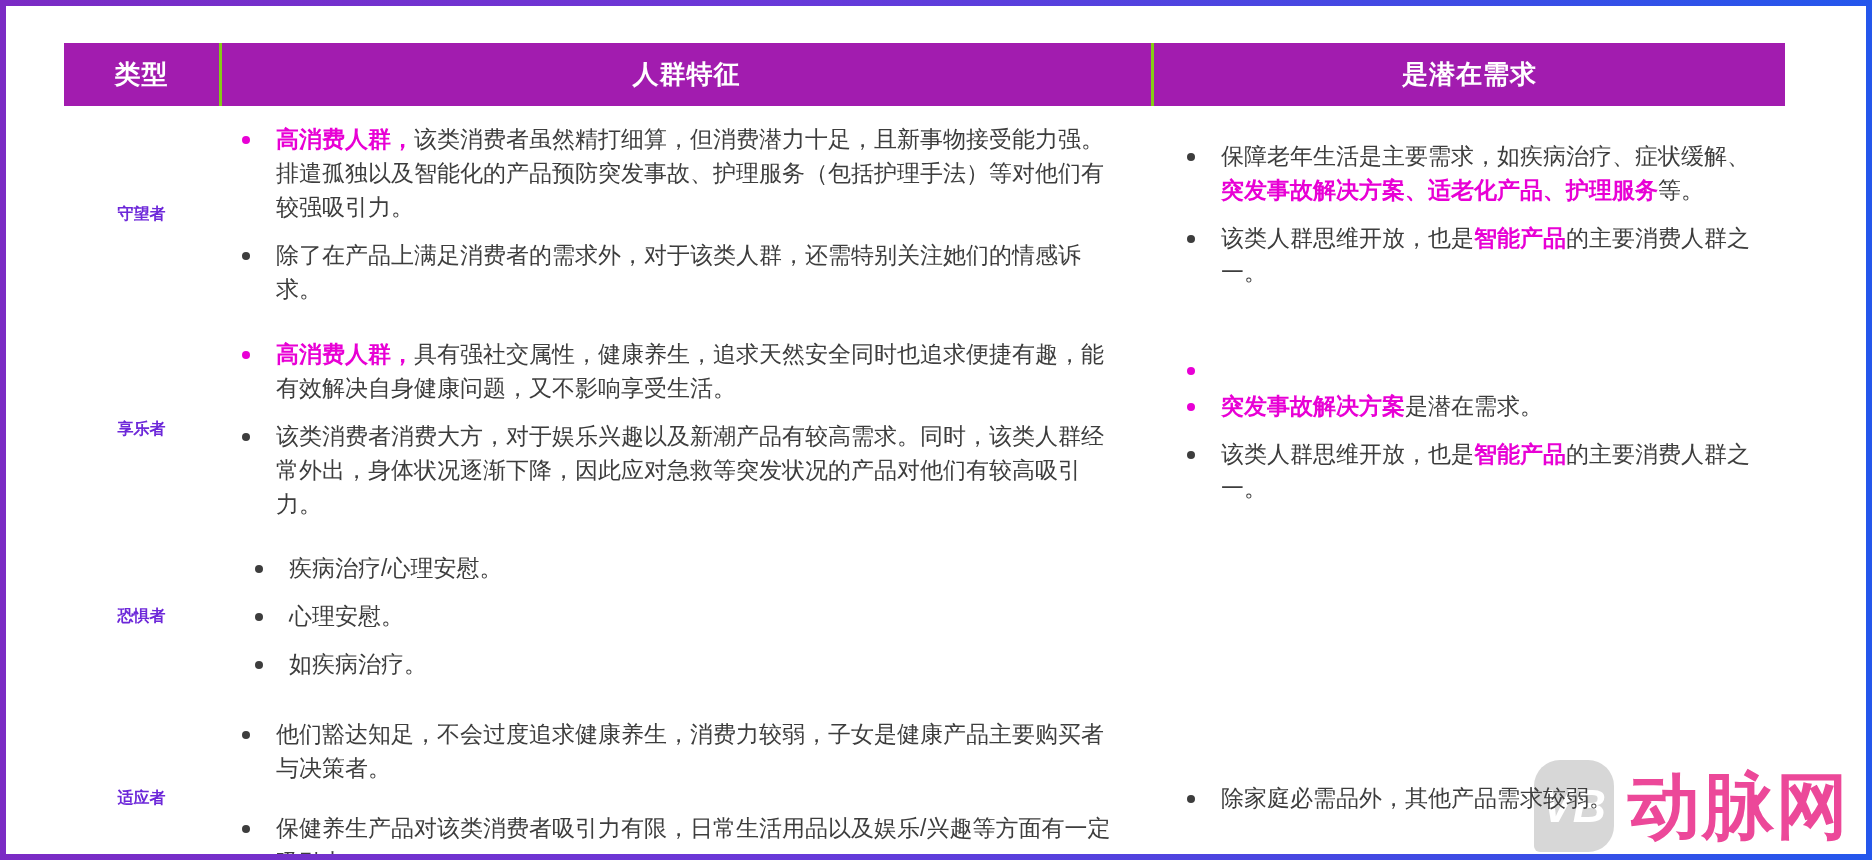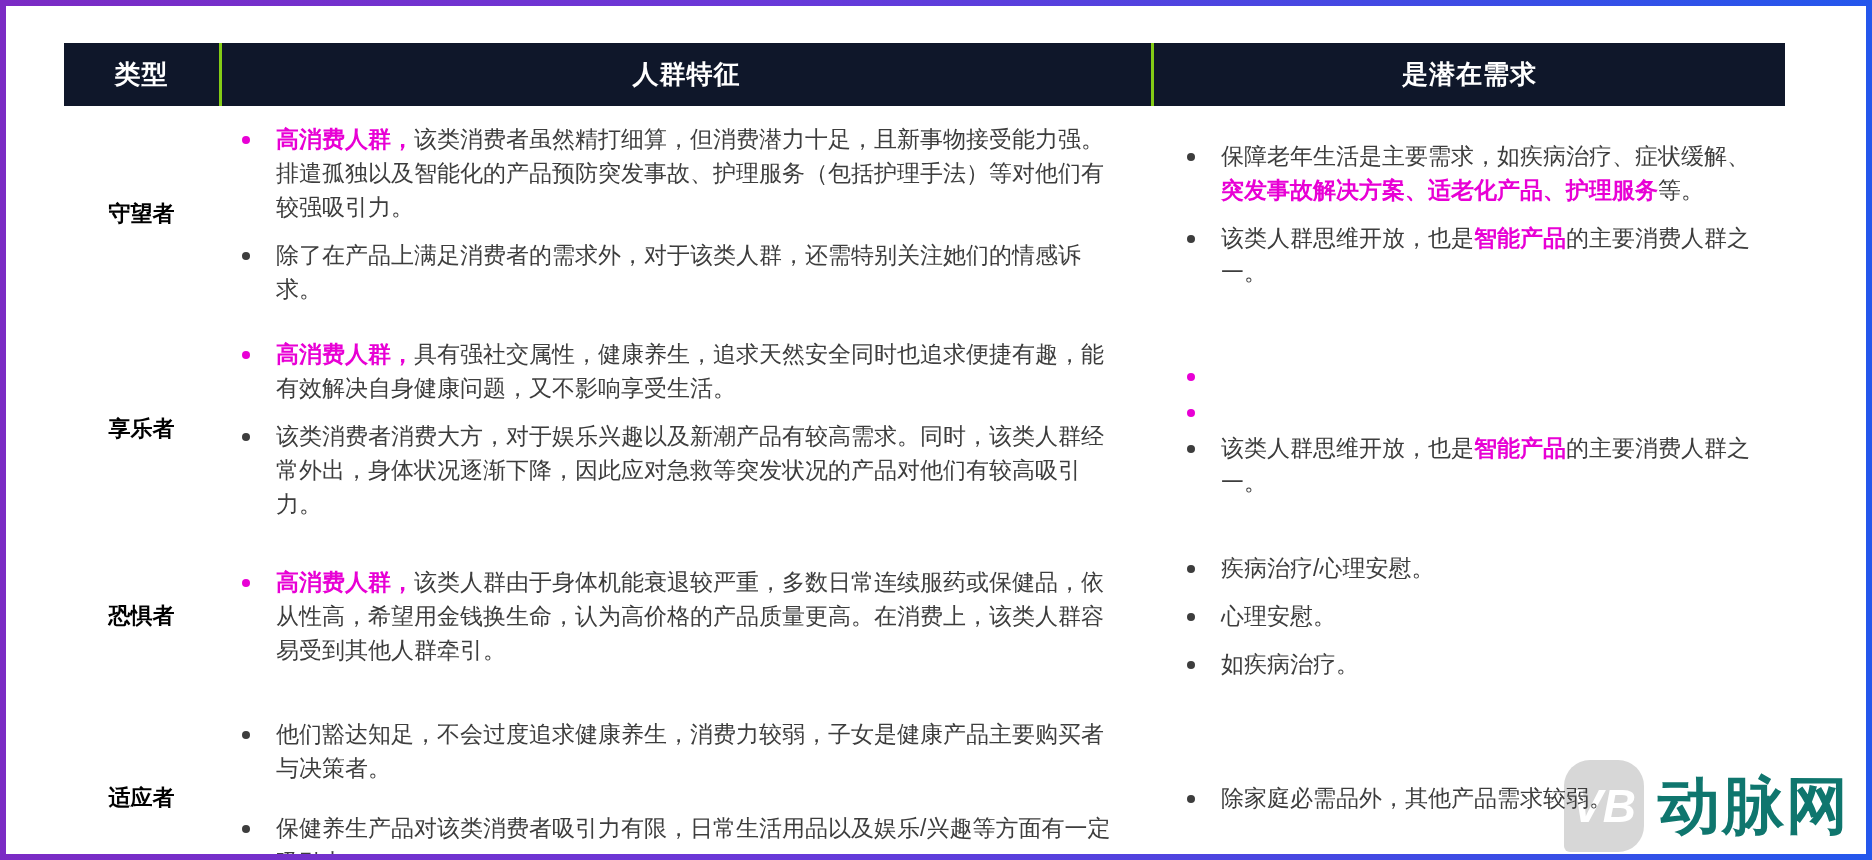--- a/index.html
+++ b/index.html
@@ -15,34 +15,34 @@
   }
   .canvas{
     position:relative;width:100%;height:100%;
     background:#ffffff;overflow:hidden;
   }
   .tbl{
     position:absolute;left:58px;top:37px;width:1721px;z-index:1;
   }
   .thead{display:grid;grid-template-columns:155px 932px 634px;height:63px;}
   .th{
-    background:#0f172a;color:#fff;
+    background:#a21caf;color:#fff;
     display:flex;align-items:center;justify-content:center;
     font-size:26px;font-weight:bold;letter-spacing:1px;
     box-sizing:border-box;
   }
   .th + .th{border-left:3px solid #84cc16;}
   .trow{display:grid;grid-template-columns:155px 932px 634px;}
   .trow-0{min-height:216px;}
   .trow-1{min-height:212px;}
   .trow-2{min-height:150px;}
   .trow-3{min-height:162px;}
   .td{display:flex;flex-direction:column;justify-content:center;box-sizing:border-box;}
   .td-type{align-items:center;}
-  .type-label{color:#000000;font-weight:bold;font-size:22px;}
+  .type-label{color:#6d28d9;font-weight:bold;font-size:16px;}
   .td-traits{padding:8px 18px 8px 15px;}
   .td-needs{padding:8px 10px 8px 28px;}
   .bullet-item{display:flex;margin:7px 0;}
   .trow-3 .bullet-item{margin:13px 0;}
   .dot{
     flex:0 0 8px;width:8px;height:8px;border-radius:50%;
     background:#3D3D3D;margin:14px 0 0 8px;
   }
   .dot.magenta{background:#E800D5;}
   .bullet-text{
@@ -56,21 +56,21 @@
     position:absolute;right:16px;bottom:2px;
     display:flex;align-items:center;gap:14px;z-index:0;
   }
   .wm-logo{
     width:80px;height:92px;background:#D7D7D7;
     border-radius:26px 26px 26px 6px;
     display:flex;align-items:center;justify-content:center;text-align:center;
   }
   .wm-logo span{color:#ffffff;font-size:46px;font-weight:bold;font-style:italic;}
   .wm-text{
-    font-size:62px;font-weight:bold;color:#0f766e;
+    font-size:72px;font-weight:bold;color:#ec4899;
     line-height:1;letter-spacing:2px;white-space:nowrap;
   }
 </style>
 </head>
 <body>
 
 <div class="frame">
   <div class="canvas">
 
     <div class="tbl">
@@ -118,36 +118,31 @@
                 <span class="dot"></span>
                 <p class="bullet-text"><span>该类消费者消费大方，对于娱乐兴趣以及新潮产品有较高需求。同时，该类人群经常外出，身体状况逐渐下降，因此应对急救等突发状况的产品对他们有较高吸引力。</span></p>
               </div>
             </div>
             <div class="td td-needs">
               <div class="bullet-item">
                 <span class="dot magenta"></span>
               </div>
               <div class="bullet-item">
                 <span class="dot magenta"></span>
+                <p class="bullet-text"><span class="hl">突发事故解决方案</span><span>是潜在需求。</span></p>
               </div>
               <div class="bullet-item">
                 <span class="dot"></span>
                 <p class="bullet-text"><span>该类人群思维开放，也是</span><span class="hl">智能产品</span><span>的主要消费人群之一。</span></p>
               </div>
             </div>
           </div>
           <div class="trow trow-2">
             <div class="td td-type">
               <span class="type-label">恐惧者</span>
-            </div>
-            <div class="td td-traits">
-              <div class="bullet-item">
-                <span class="dot magenta"></span>
-                <p class="bullet-text"><span class="hl">高消费人群，</span><span>该类人群由于身体机能衰退较严重，多数日常连续服药或保健品，依从性高，希望用金钱换生命，认为高价格的产品质量更高。在消费上，该类人群容易受到其他人群牵引。</span></p>
-              </div>
             </div>
             <div class="td td-needs">
               <div class="bullet-item">
                 <span class="dot"></span>
                 <p class="bullet-text"><span>疾病治疗/心理安慰。</span></p>
               </div>
               <div class="bullet-item">
                 <span class="dot"></span>
                 <p class="bullet-text"><span>心理安慰。</span></p>
               </div>

